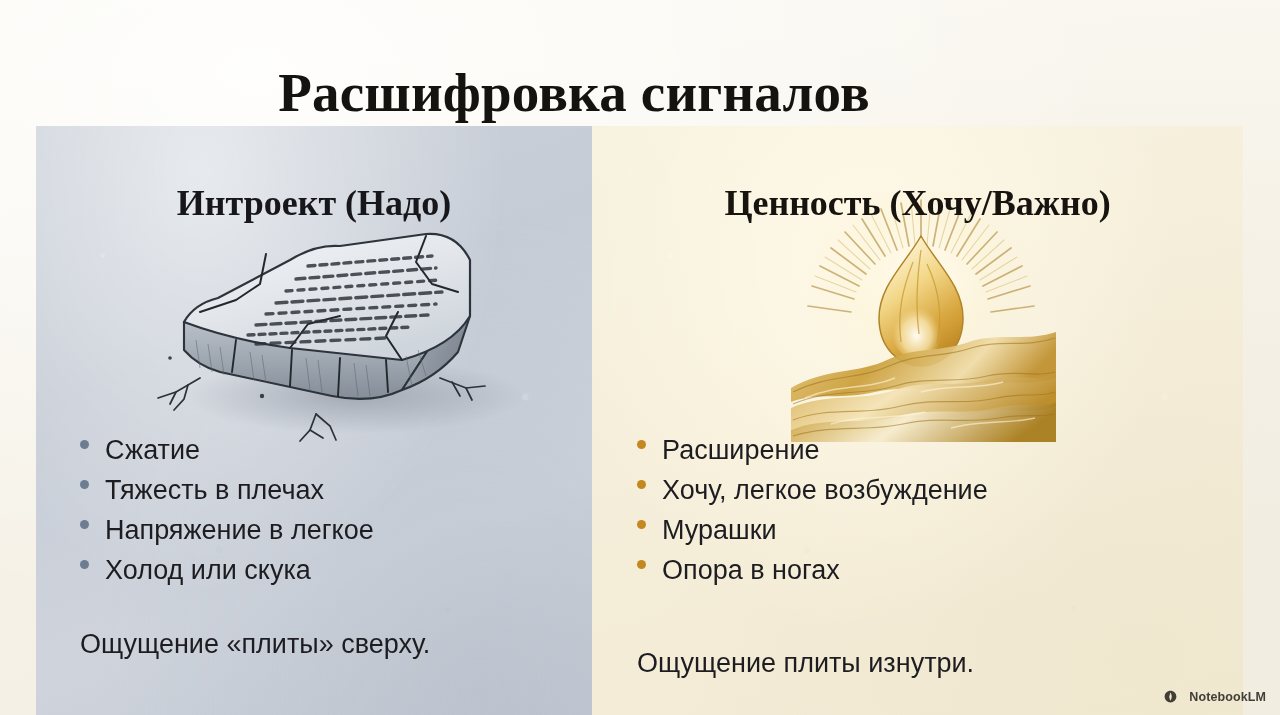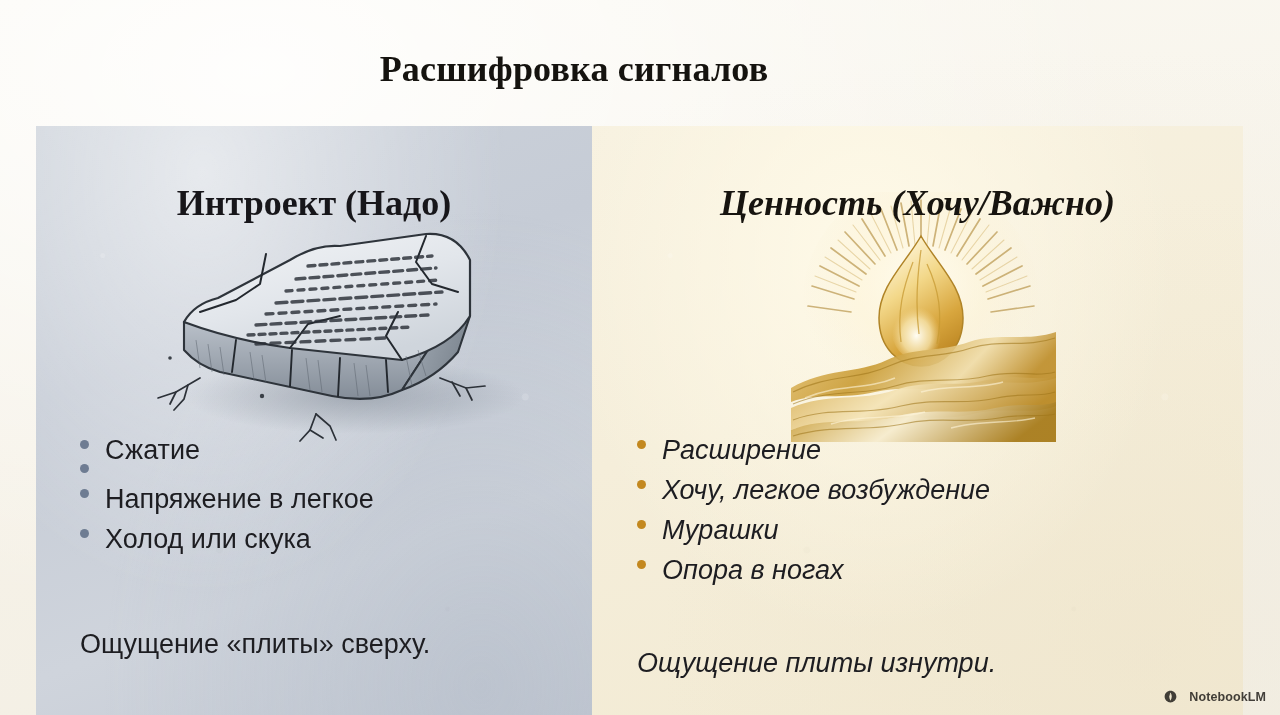--- a/index.html
+++ b/index.html
@@ -29,21 +29,21 @@
 
   
   .title {
     position: absolute;
     top: 26px;
     left: 0;
     width: 1148px;
     text-align: center;
     font-family: "Liberation Serif", "DejaVu Serif", serif;
     font-weight: bold;
-    font-size: 36px;
+    font-size: 55px;
     letter-spacing: 0.2px;
     color: #15130f;
     line-height: 1.1;
     white-space: nowrap;
   }
 
   
   .panels {
     position: absolute;
     left: 36px;
@@ -64,21 +64,20 @@
       radial-gradient(ellipse at 30% 8%, rgba(255,255,255,0.55) 0%, rgba(255,255,255,0) 55%),
       radial-gradient(ellipse at 80% 95%, rgba(168,178,192,0.35) 0%, rgba(255,255,255,0) 60%),
       linear-gradient(160deg, #ccd2da 0%, #c6ccd6 35%, #cfd4dc 70%, #c4cad4 100%);
   }
   .panel-right {
     width: 707px;
     background:
       radial-gradient(ellipse at 42% 22%, rgba(255,250,232,0.95) 0%, rgba(250,243,225,0) 58%),
       radial-gradient(ellipse at 85% 90%, rgba(238,228,203,0.55) 0%, rgba(250,243,225,0) 62%),
       linear-gradient(165deg, #f7f1e0 0%, #f5eeda 45%, #f2ead3 100%);
-    font-style: italic;
   }
   
   .panel::after {
     content: "";
     position: absolute;
     inset: 0;
     pointer-events: none;
     opacity: 0.5;
     background-image:
       radial-gradient(circle at 12% 22%, rgba(255,255,255,0.30) 0 2px, transparent 3px),
@@ -287,20 +286,21 @@
       </svg>
     </div>
 
     <ul class="bullets">
       <li>
         <span class="dot"></span>
         <span>Сжатие</span>
       </li>
       <li>
         <span class="dot"></span>
+        <span>Тяжесть в плечах</span>
       </li>
       <li>
         <span class="dot"></span>
         <span>Напряжение в легкое</span>
       </li>
       <li>
         <span class="dot"></span>
         <span>Холод или скука</span>
       </li>
     </ul>

